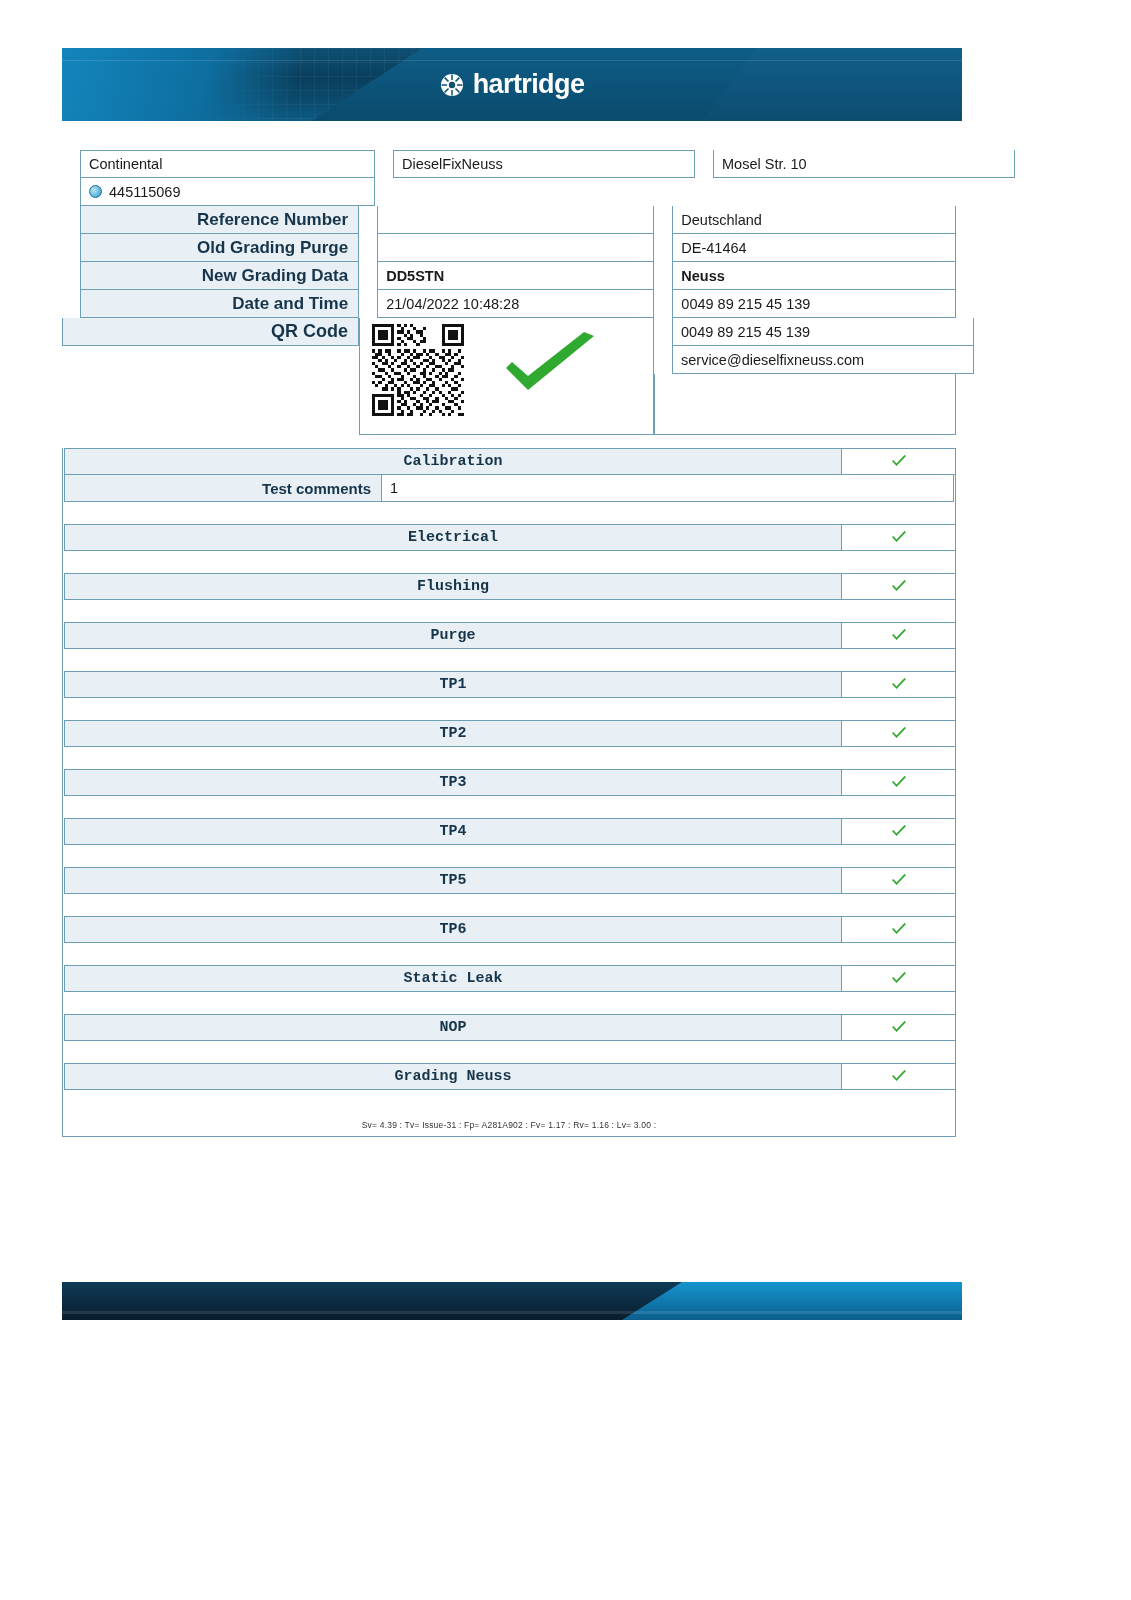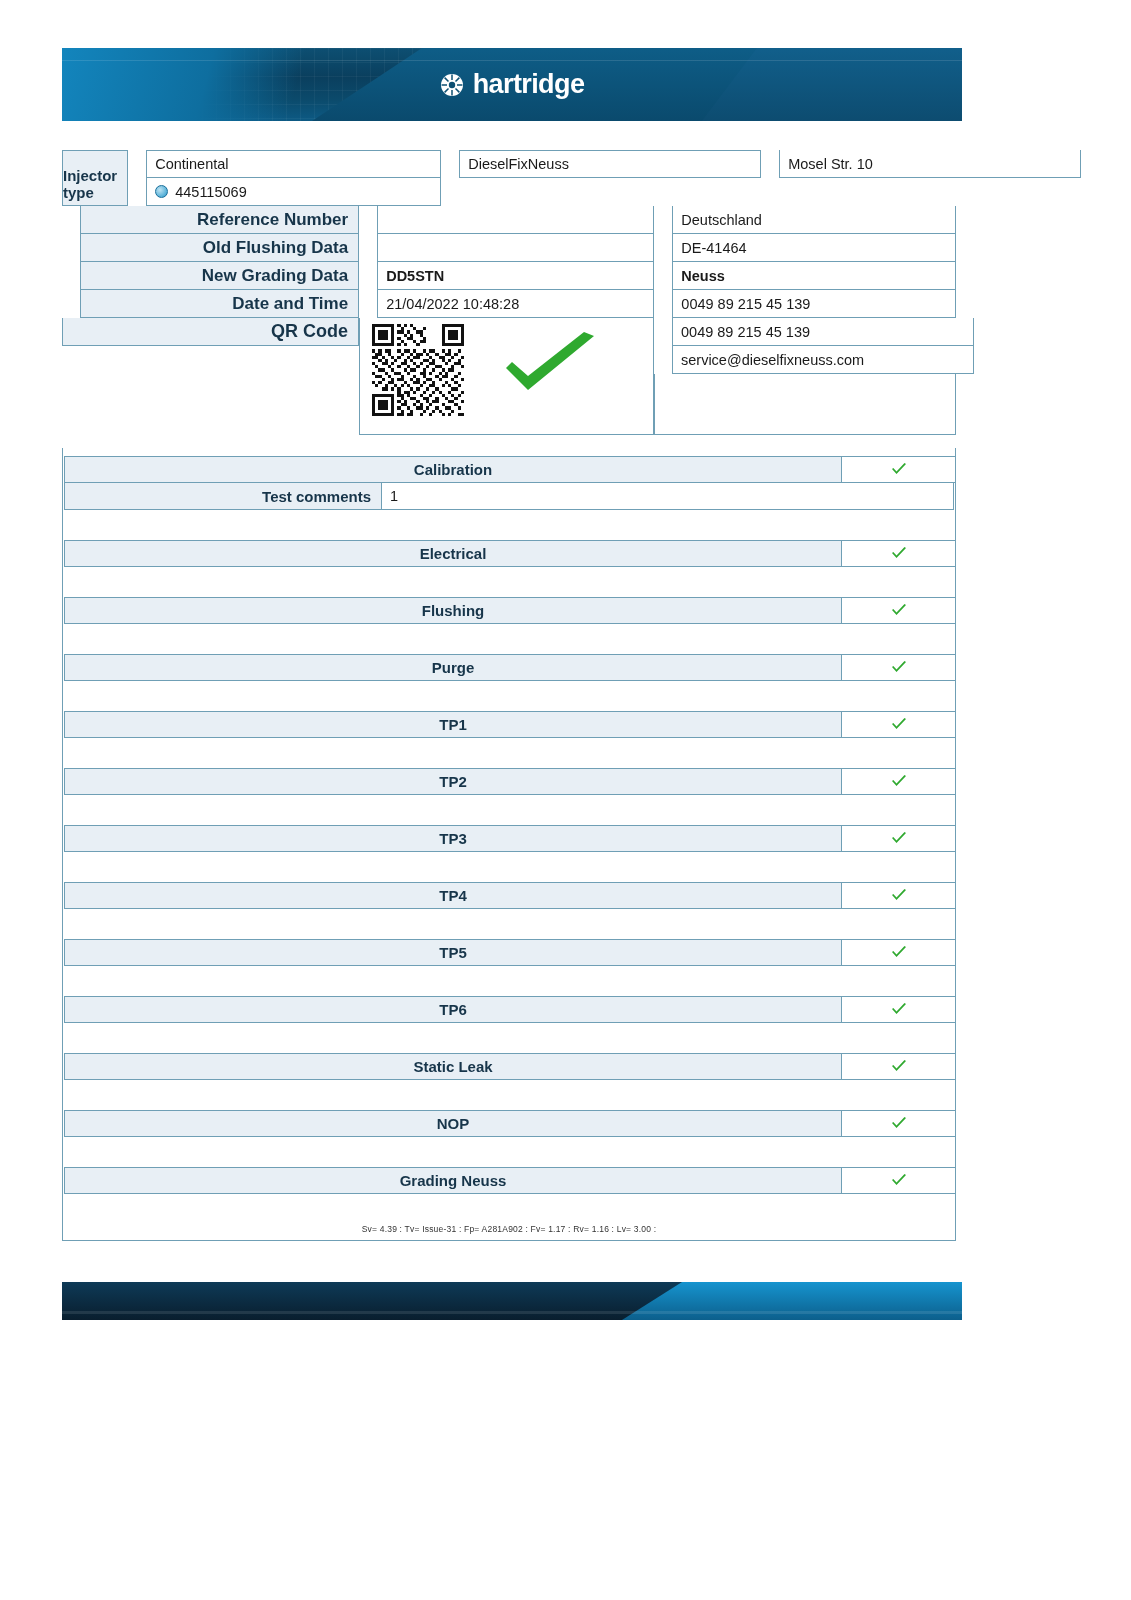--- a/index.html
+++ b/index.html
@@ -239,21 +239,22 @@
     top: 448px;
     width: 894px;
     border: 1px solid #6f9fb5;
     border-top: none;
     box-sizing: border-box;
     background: #ffffff;
     padding-bottom: 2px;
   }
   .res-row {
     display: flex;
-    margin: 8px 0 0 0;
+    margin: 0 0 0 0;
+    font-family: Liberation Mono, monospace;
   }
   .res-title {
     flex: 0 0 778px;
     height: 27px;
     background: #e8eff5;
     border: 1px solid #6f9fb5;
     box-sizing: border-box;
     display: flex;
     align-items: center;
     justify-content: center;
@@ -344,42 +345,41 @@
         </g>
       </svg>
     </span>
     <span class="logo-text">hartridge</span>
   </div>
 </div>
 
 <div class="info">
 
   <div class="info-row">
-    <div class="lbl-injector">Injector type</div>
     <div style="display:flex;flex-direction:column;">
       <div class="cell mid h-inj">Continental</div>
       <div class="cell mid h-inj" style="border-top:none;">
         <span class="bullet-dot"></span>
         <span>445115069</span>
       </div>
     </div>
     <div style="display:flex;flex-direction:row;">
       <div class="cell right h-inj">DieselFixNeuss</div>
       <div class="cell right h-inj" style="border-top:none;">Mosel Str. 10</div>
     </div>
   </div>
 
   <div class="info-row">
     <div class="cell lbl h-33" style="border-top:none;">Reference Number</div>
     <div class="cell mid h-33" style="border-top:none;"></div>
     <div class="cell right h-33" style="border-top:none;">Deutschland</div>
   </div>
 
   <div class="info-row">
-    <div class="cell lbl h-33" style="border-top:none;">Old Flushing Data</div>
+    <div class="cell lbl h-33" style="border-top:none;">Old Grading Purge</div>
     <div class="cell mid h-33" style="border-top:none;"></div>
     <div class="cell right h-33" style="border-top:none;">DE-41464</div>
   </div>
 
   <div class="info-row">
     <div class="cell lbl h-33" style="border-top:none;">New Grading Data</div>
     <div class="cell mid h-33 bold" style="border-top:none;">DD5STN</div>
     <div class="cell right h-33 bold" style="border-top:none;">Neuss</div>
   </div>
 

